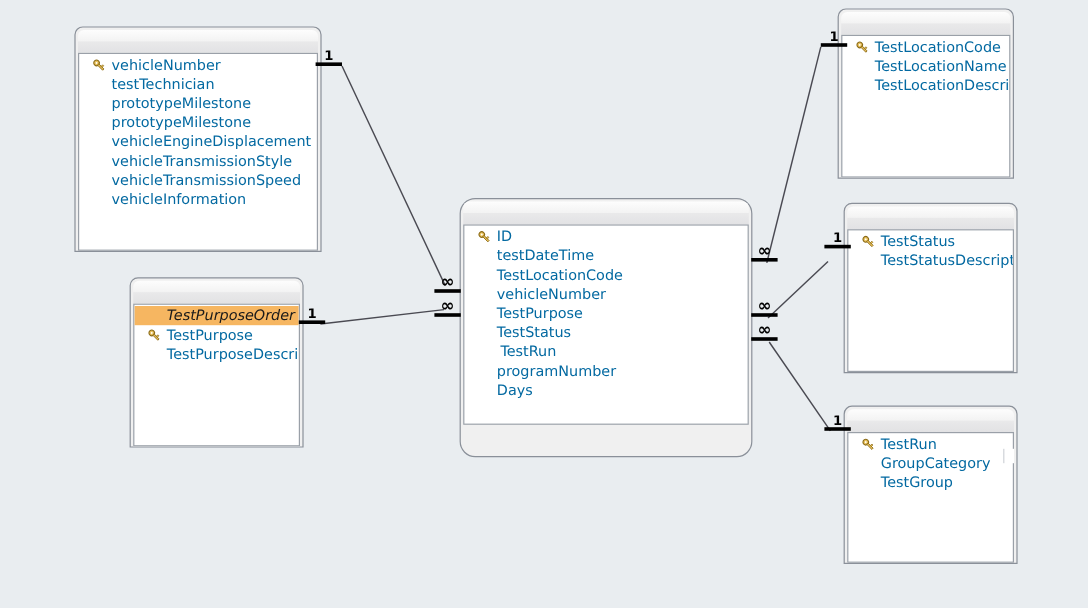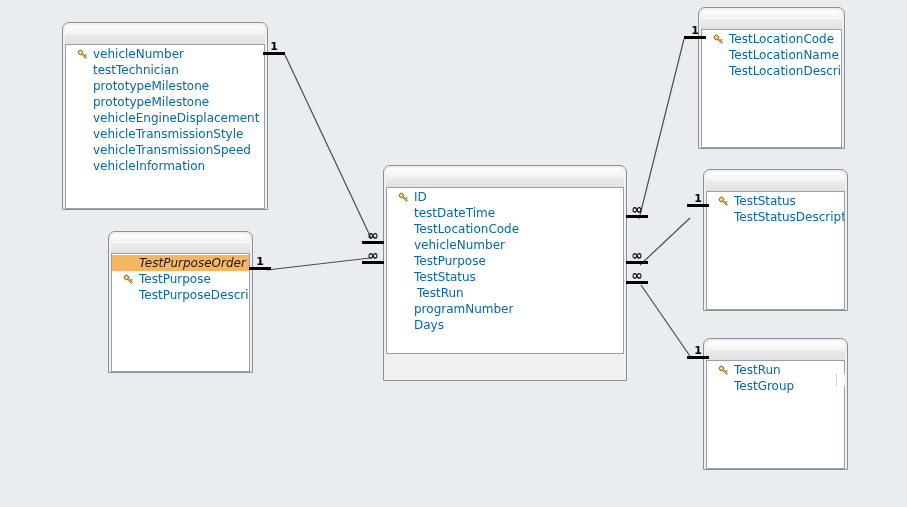--- a/index.html
+++ b/index.html
@@ -164,21 +164,21 @@
               <g transform="rotate(-45 5.5 5.5)">
                 <circle cx="5.5" cy="2.6" r="2.3" fill="#e8c05a" stroke="#8a6a17" stroke-width="0.9"></circle>
                 <circle cx="5.5" cy="2.6" r="0.8" fill="#ffffff"></circle>
                 <rect x="4.8" y="4.5" width="1.5" height="6.0" fill="#e8c05a" stroke="#8a6a17" stroke-width="0.7"></rect>
                 <rect x="6.2" y="7.3" width="1.8" height="1.2" fill="#e8c05a" stroke="#8a6a17" stroke-width="0.6"></rect>
               </g>
             </svg><span>TestPurpose</span></div>
           <div class="field"><span>TestPurposeDescript</span></div>
         </div>
       </div>
-      <div class="tbl" style="left: 383px; top: 165px; width: 244px; height: 216px;">
+      <div class="tbl" style="left: 383px; top: 165px; width: 244px; height: 216px; border-radius: 13px;">
         <div class="tbl-header"></div>
         <div class="tbl-fields" style="height: 167px;">
           <div class="field"><svg class="keyicon" viewBox="0 0 11 11">
               <g transform="rotate(-45 5.5 5.5)">
                 <circle cx="5.5" cy="2.6" r="2.3" fill="#e8c05a" stroke="#8a6a17" stroke-width="0.9"></circle>
                 <circle cx="5.5" cy="2.6" r="0.8" fill="#ffffff"></circle>
                 <rect x="4.8" y="4.5" width="1.5" height="6.0" fill="#e8c05a" stroke="#8a6a17" stroke-width="0.7"></rect>
                 <rect x="6.2" y="7.3" width="1.8" height="1.2" fill="#e8c05a" stroke="#8a6a17" stroke-width="0.6"></rect>
               </g>
             </svg><span>ID</span></div>
@@ -225,20 +225,21 @@
         <div class="tbl-header"></div>
         <div class="tbl-fields" style="height: 109px;">
           <div class="field"><svg class="keyicon" viewBox="0 0 11 11">
               <g transform="rotate(-45 5.5 5.5)">
                 <circle cx="5.5" cy="2.6" r="2.3" fill="#e8c05a" stroke="#8a6a17" stroke-width="0.9"></circle>
                 <circle cx="5.5" cy="2.6" r="0.8" fill="#ffffff"></circle>
                 <rect x="4.8" y="4.5" width="1.5" height="6.0" fill="#e8c05a" stroke="#8a6a17" stroke-width="0.7"></rect>
                 <rect x="6.2" y="7.3" width="1.8" height="1.2" fill="#e8c05a" stroke="#8a6a17" stroke-width="0.6"></rect>
               </g>
             </svg><span>TestRun</span></div>
+          <div class="field"><span>GroupCategory</span></div>
           <div class="field"><span>TestGroup</span></div>
         </div>
       </div>
     </div>
   <div id="markers-layer">
       <div class="marker one" style="left: 263px; top: 41px;">
         <span class="glyph">1</span>
         <span class="bar"></span>
       </div>
       <div class="marker many" style="left: 362px; top: 230px;">

